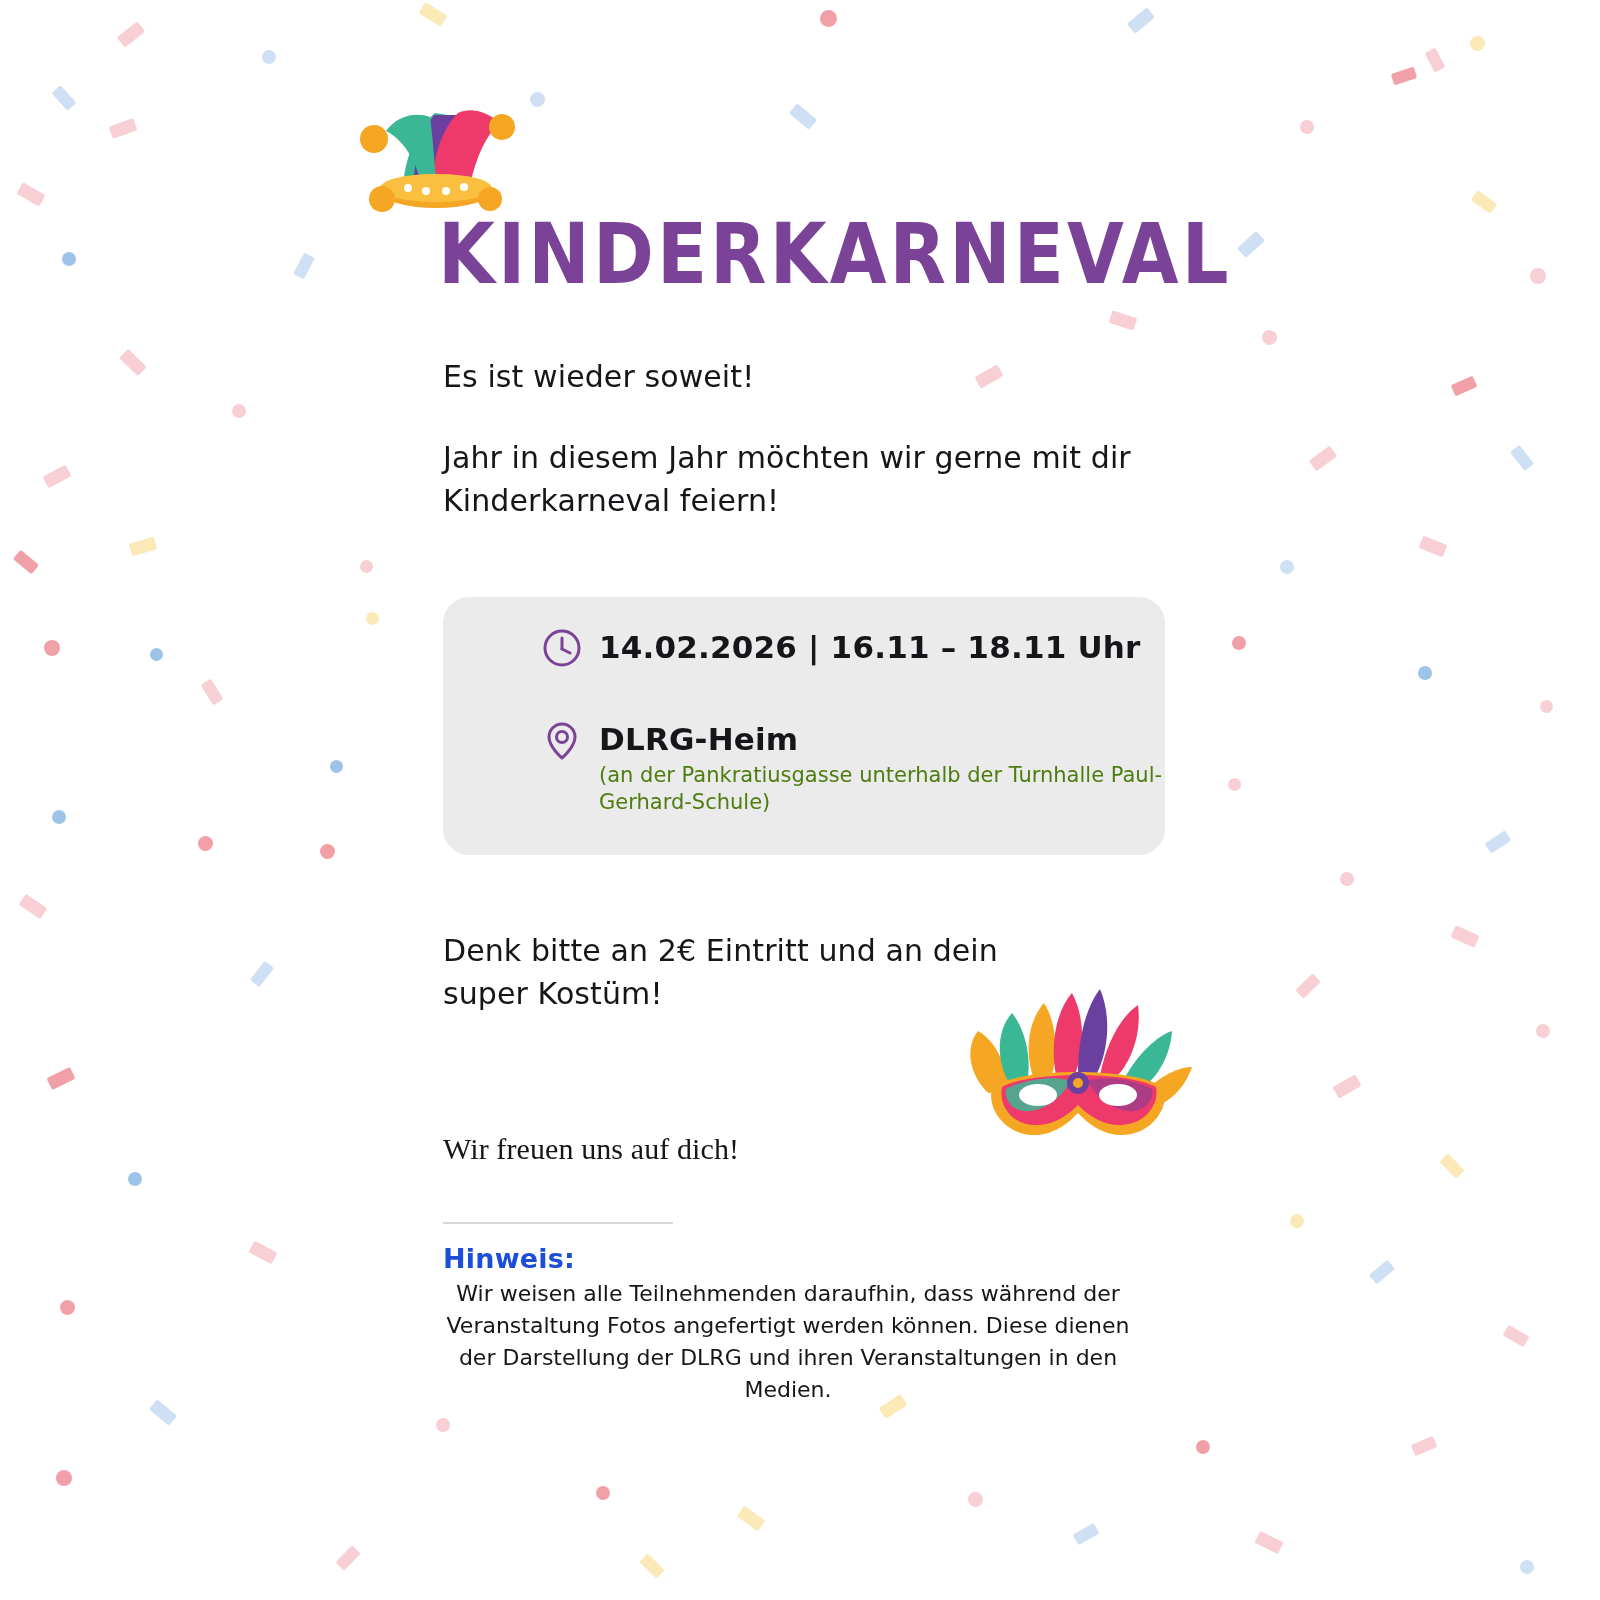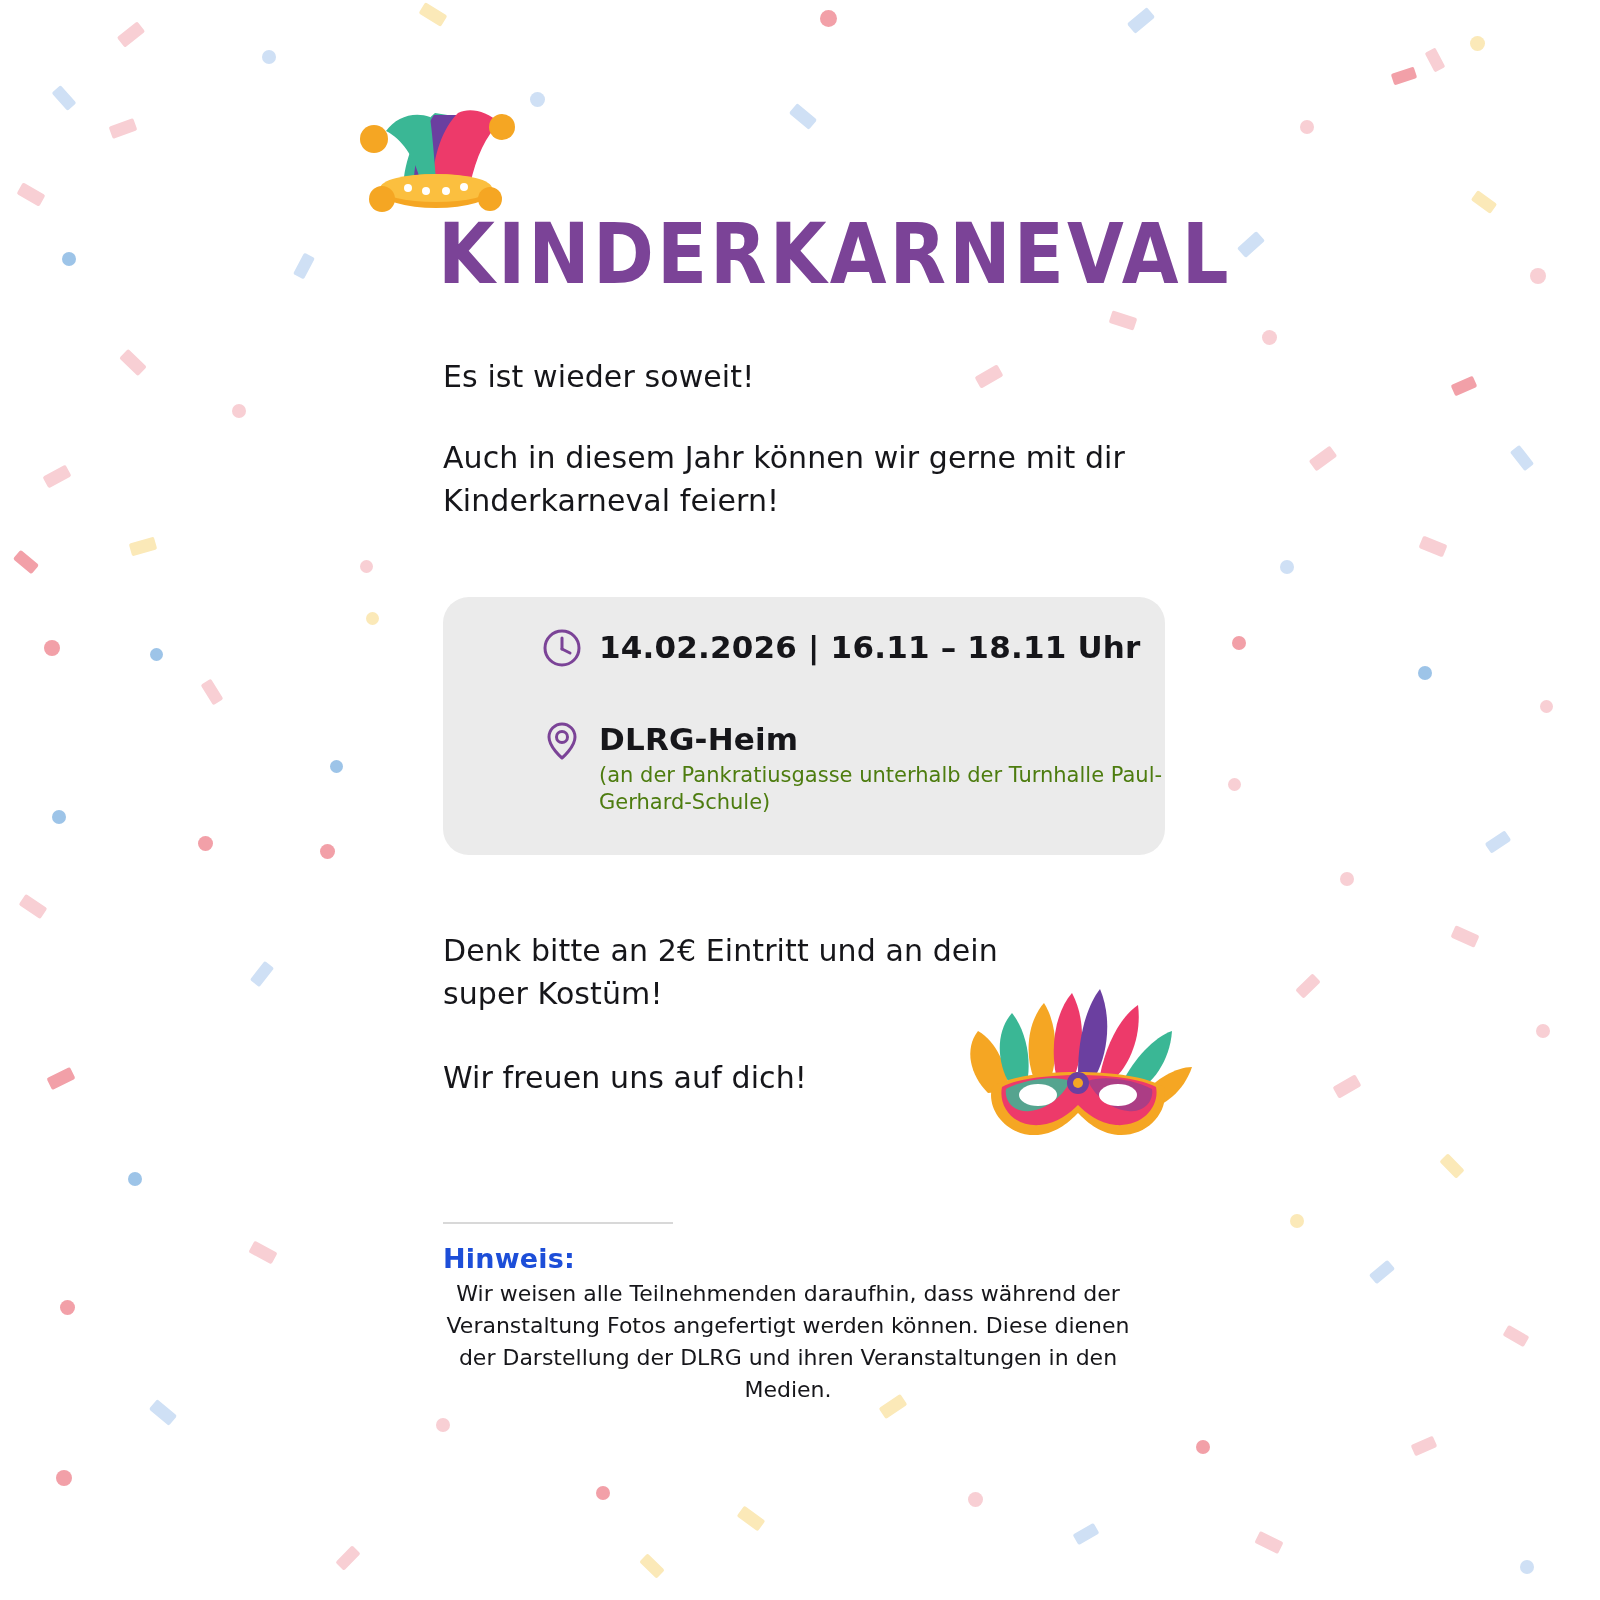--- a/index.html
+++ b/index.html
@@ -109,21 +109,21 @@
   }
   .info-sub {
     font-size: 21px;
     font-weight: 400;
     color: #4d7c0f;
     line-height: 1.3;
     margin-top: 4px;
   }
 
   #entry-line { top: 930px; width: 640px; }
-  #closing-line { top: 1057px; }
+  #closing-line { top: 1128px; font-family: Liberation Serif, serif; }
 
   .mask {
     position: absolute;
     left: 952px;
     top: 975px;
     width: 250px;
     height: 175px;
   }
 
   .divider {
@@ -255,21 +255,21 @@
       <circle cx="172" cy="32" r="13" fill="#f5a623"></circle>
       <circle cx="52" cy="104" r="13" fill="#f5a623"></circle>
       <circle cx="160" cy="104" r="12" fill="#f5a623"></circle>
     </svg>
   </div>
 
   <div class="title">KINDERKARNEVAL</div>
 
   <div class="body-text" id="intro-line">Es ist wieder soweit!</div>
 
-  <div class="body-text" id="invite-line">Auch in diesem Jahr können wir gerne mit dir Kinderkarneval feiern!</div>
+  <div class="body-text" id="invite-line">Jahr in diesem Jahr möchten wir gerne mit dir Kinderkarneval feiern!</div>
 
   <div class="info-card">
 
     <div class="info-row" id="datetime-row">
       <span class="info-icon">
         <svg viewBox="0 0 46 46" width="46" height="46" xmlns="http://www.w3.org/2000/svg">
           <circle cx="23" cy="23" r="17" fill="none" stroke="#7b4397" stroke-width="3"></circle>
           <line x1="23" y1="13" x2="23" y2="24" stroke="#7b4397" stroke-width="3" stroke-linecap="round"></line>
           <line x1="23" y1="24" x2="31" y2="28" stroke="#7b4397" stroke-width="3" stroke-linecap="round"></line>
         </svg>

